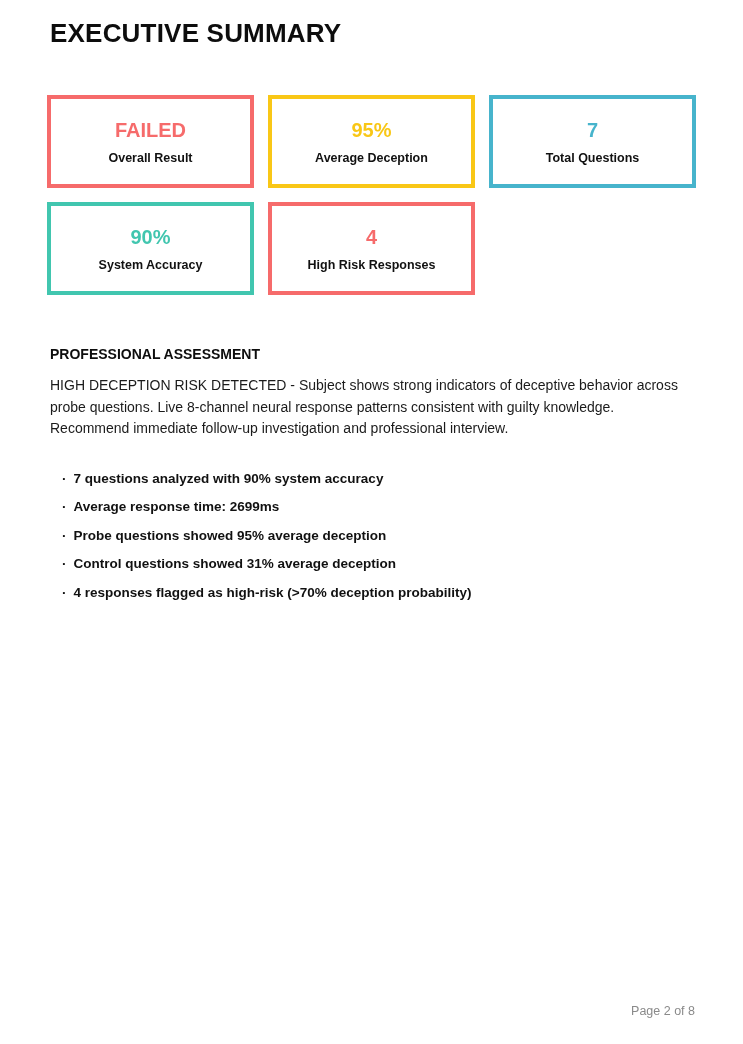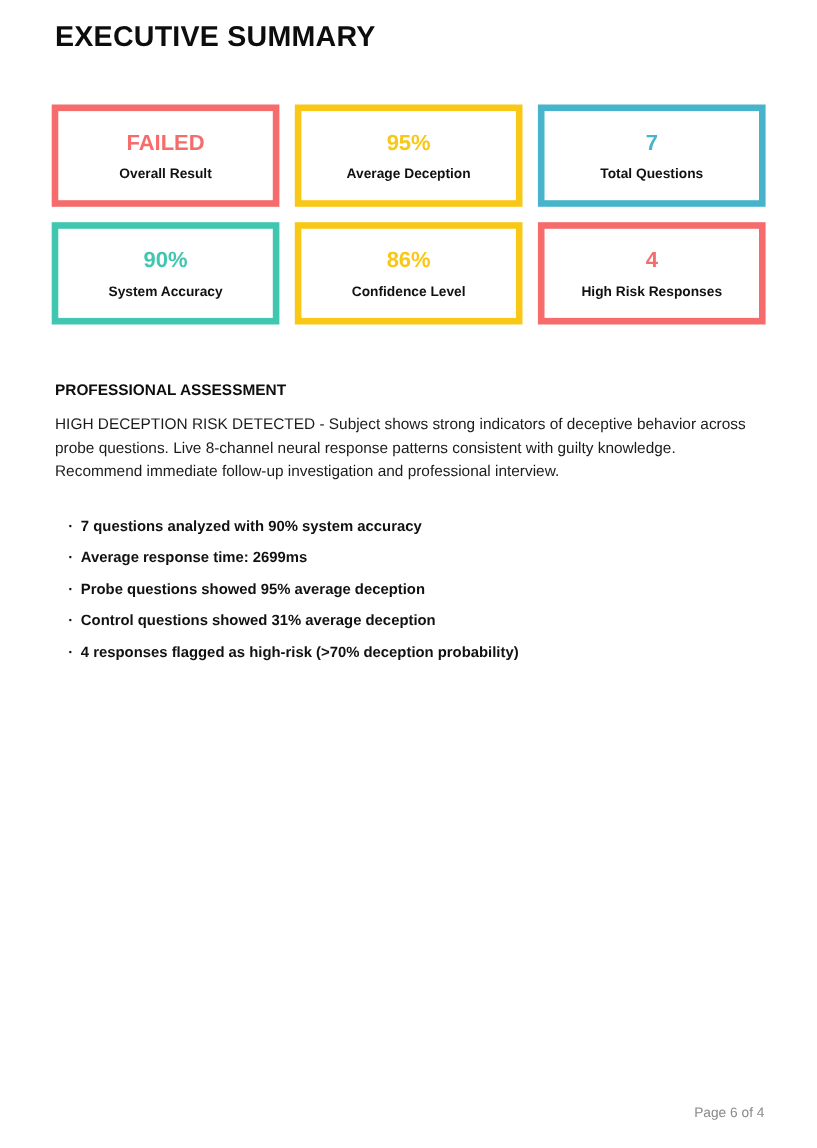--- a/index.html
+++ b/index.html
@@ -28,21 +28,21 @@
     line-height: 30px;
   }
   .stats-grid {
     margin-top: 47px;
     display: grid;
     grid-template-columns: repeat(3, 1fr);
     gap: 14px;
   }
   .stat-card {
     height: 93px;
-    border: 6px solid #84cc16;
+    border: 4px solid #84cc16;
     background: #ffffff;
     display: flex;
     flex-direction: column;
     align-items: center;
     justify-content: center;
   }
   .stat-value {
     font-size: 20px;
     font-weight: bold;
     line-height: 22px;
@@ -119,24 +119,20 @@
     <div class="stat-card" style="border-color: rgb(71, 180, 204);">
       <div class="stat-value" style="color: rgb(71, 180, 204);">7</div>
       <div class="stat-label">Total Questions</div>
     </div>
 
     <div class="stat-card" style="border-color: rgb(65, 198, 175);">
       <div class="stat-value" style="color: rgb(65, 198, 175);">90%</div>
       <div class="stat-label">System Accuracy</div>
     </div>
 
-    <div class="stat-card" style="border-color: rgb(249, 199, 22);">
-      <div class="stat-value" style="color: rgb(249, 199, 22);">86%</div>
-      <div class="stat-label">Confidence Level</div>
-    </div>
 
     <div class="stat-card" style="border-color: rgb(246, 107, 107);">
       <div class="stat-value" style="color: rgb(246, 107, 107);">4</div>
       <div class="stat-label">High Risk Responses</div>
     </div>
 
   </div>
 
   <div class="assessment-section">
     <h2 class="section-heading">PROFESSIONAL ASSESSMENT</h2>
@@ -161,15 +157,15 @@
         <span class="bullet-dot">·</span>
         <span>Control questions showed 31% average deception</span>
       </li>
       <li class="finding-item">
         <span class="bullet-dot">·</span>
         <span>4 responses flagged as high-risk (&gt;70% deception probability)</span>
       </li>
     </ul>
   </div>
 
-  <div class="page-footer">Page 6 of 4</div>
+  <div class="page-footer">Page 2 of 8</div>
 
 </div>
 
 </body></html>

